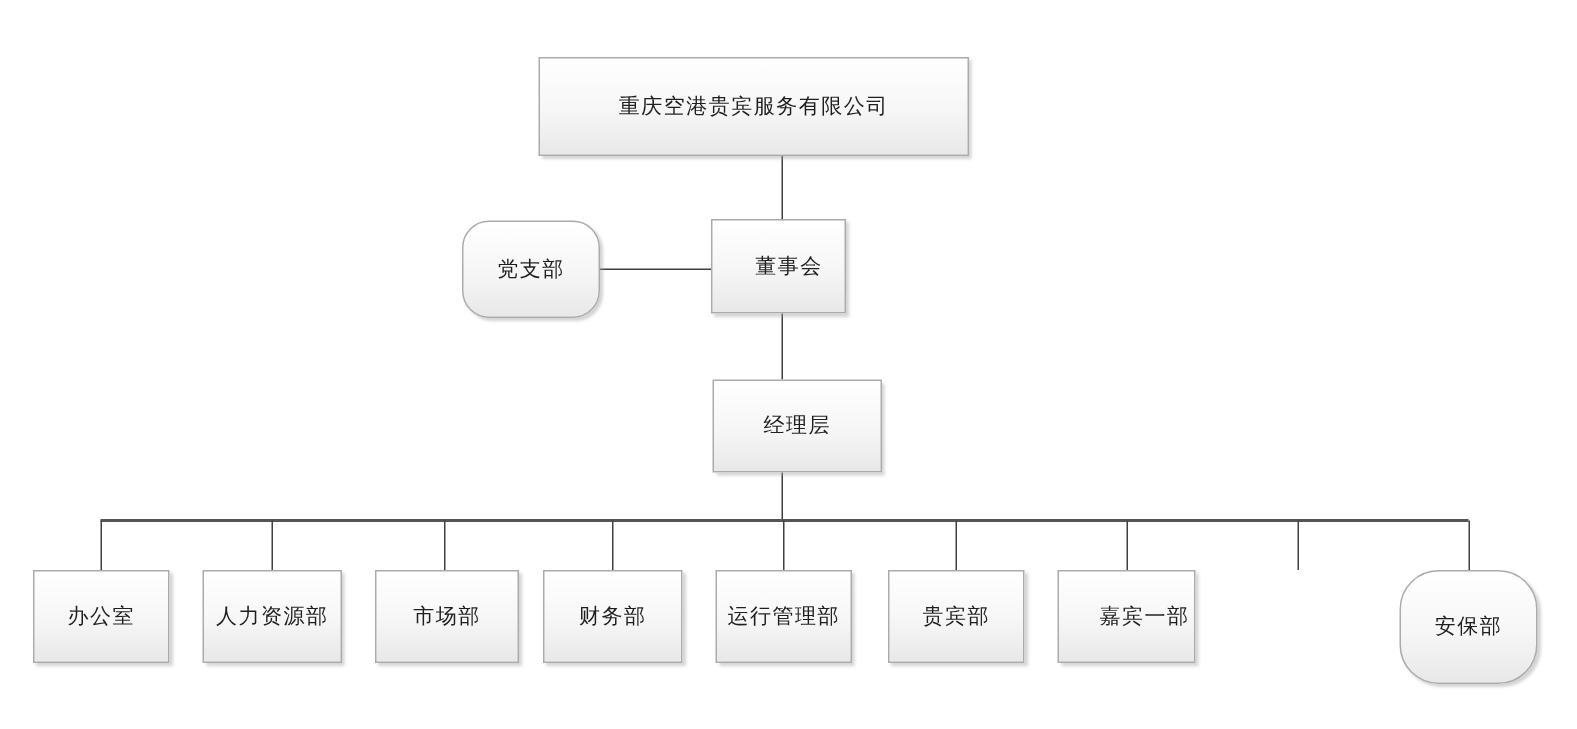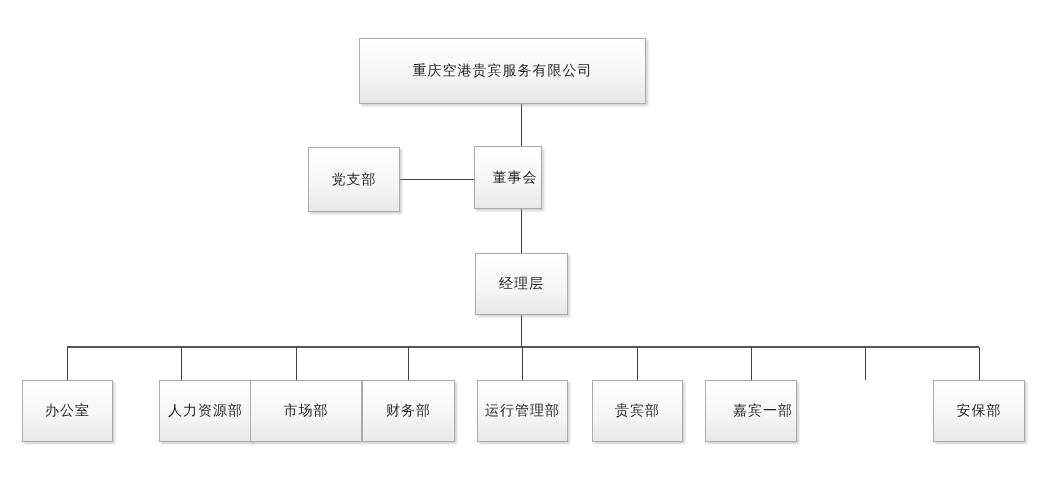--- a/index.html
+++ b/index.html
@@ -55,49 +55,49 @@
   <div class="line v" style="left:522px; top:347px; height:33px;"></div>
   <div class="line v" style="left:637px; top:347px; height:33px;"></div>
   <div class="line v" style="left:751px; top:347px; height:33px;"></div>
   <div class="line v" style="left:865px; top:347px; height:33px;"></div>
   <div class="line v" style="left:979px; top:347px; height:33px;"></div>
 
   <div class="node" style="left:359px; top:38px; width:287px; height:66px;">
     <span>重庆空港贵宾服务有限公司</span>
   </div>
 
-  <div class="node" style="left:308px; top:147px; width:92px; height:65px;">
+  <div class="node" style="left:308px; top:147px; width:92px; height:65px;border-radius:18px;">
     <span>党支部</span>
   </div>
-  <div class="node" style="left:474px; top:146px; width:68px; height:63px;padding-left:14px;">
+  <div class="node" style="left:474px; top:146px; width:90px; height:63px;padding-left:14px;">
     <span>董事会</span>
   </div>
 
-  <div class="node" style="left:475px; top:253px; width:93px; height:62px;">
+  <div class="node" style="left:475px; top:253px; width:113px; height:62px;">
     <span>经理层</span>
   </div>
 
   <div class="node" style="left:22px;  top:380px; width:91px; height:62px;">
     <span>办公室</span>
   </div>
-  <div class="node" style="left:135px; top:380px; width:93px; height:62px;margin-left:24px;">
+  <div class="node" style="left:135px; top:380px; width:93px; height:62px;">
     <span>人力资源部</span>
   </div>
-  <div class="node" style="left:250px; top:380px; width:112px; height:62px;text-align:right;">
+  <div class="node" style="left:250px; top:380px; width:96px; height:62px;text-align:right;">
     <span>市场部</span>
   </div>
   <div class="node" style="left:477px; top:380px; width:91px; height:62px;">
     <span>运行管理部</span>
   </div>
   <div class="node" style="left:362px; top:380px; width:93px; height:62px;">
     <span>财务部</span>
   </div>
   <div class="node" style="left:592px; top:380px; width:91px; height:62px;justify-content:center;">
     <span>贵宾部</span>
   </div>
   <div class="node" style="left:705px; top:380px; width:92px; height:62px;padding-left:24px;">
     <span>嘉宾一部</span>
   </div>
-  <div class="node" style="left:933px; top:380px; width:92px; height:62px;">
+  <div class="node" style="left:933px; top:380px; width:92px; height:76px;border-radius:26px;">
     <span>安保部</span>
   </div>
 
 </div>
 
 </body></html>

